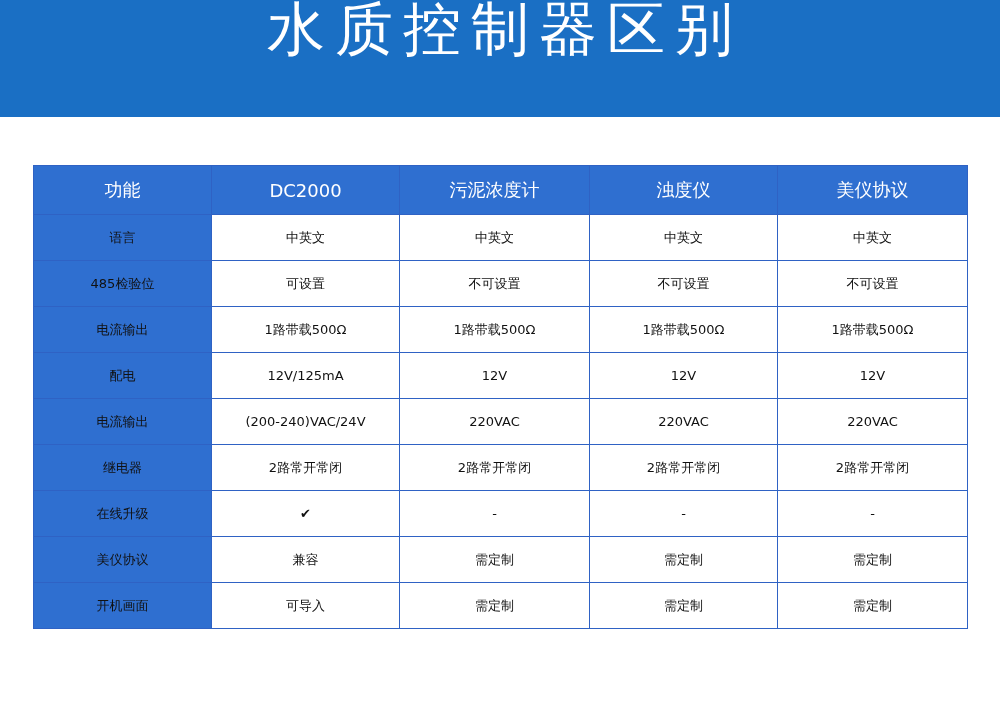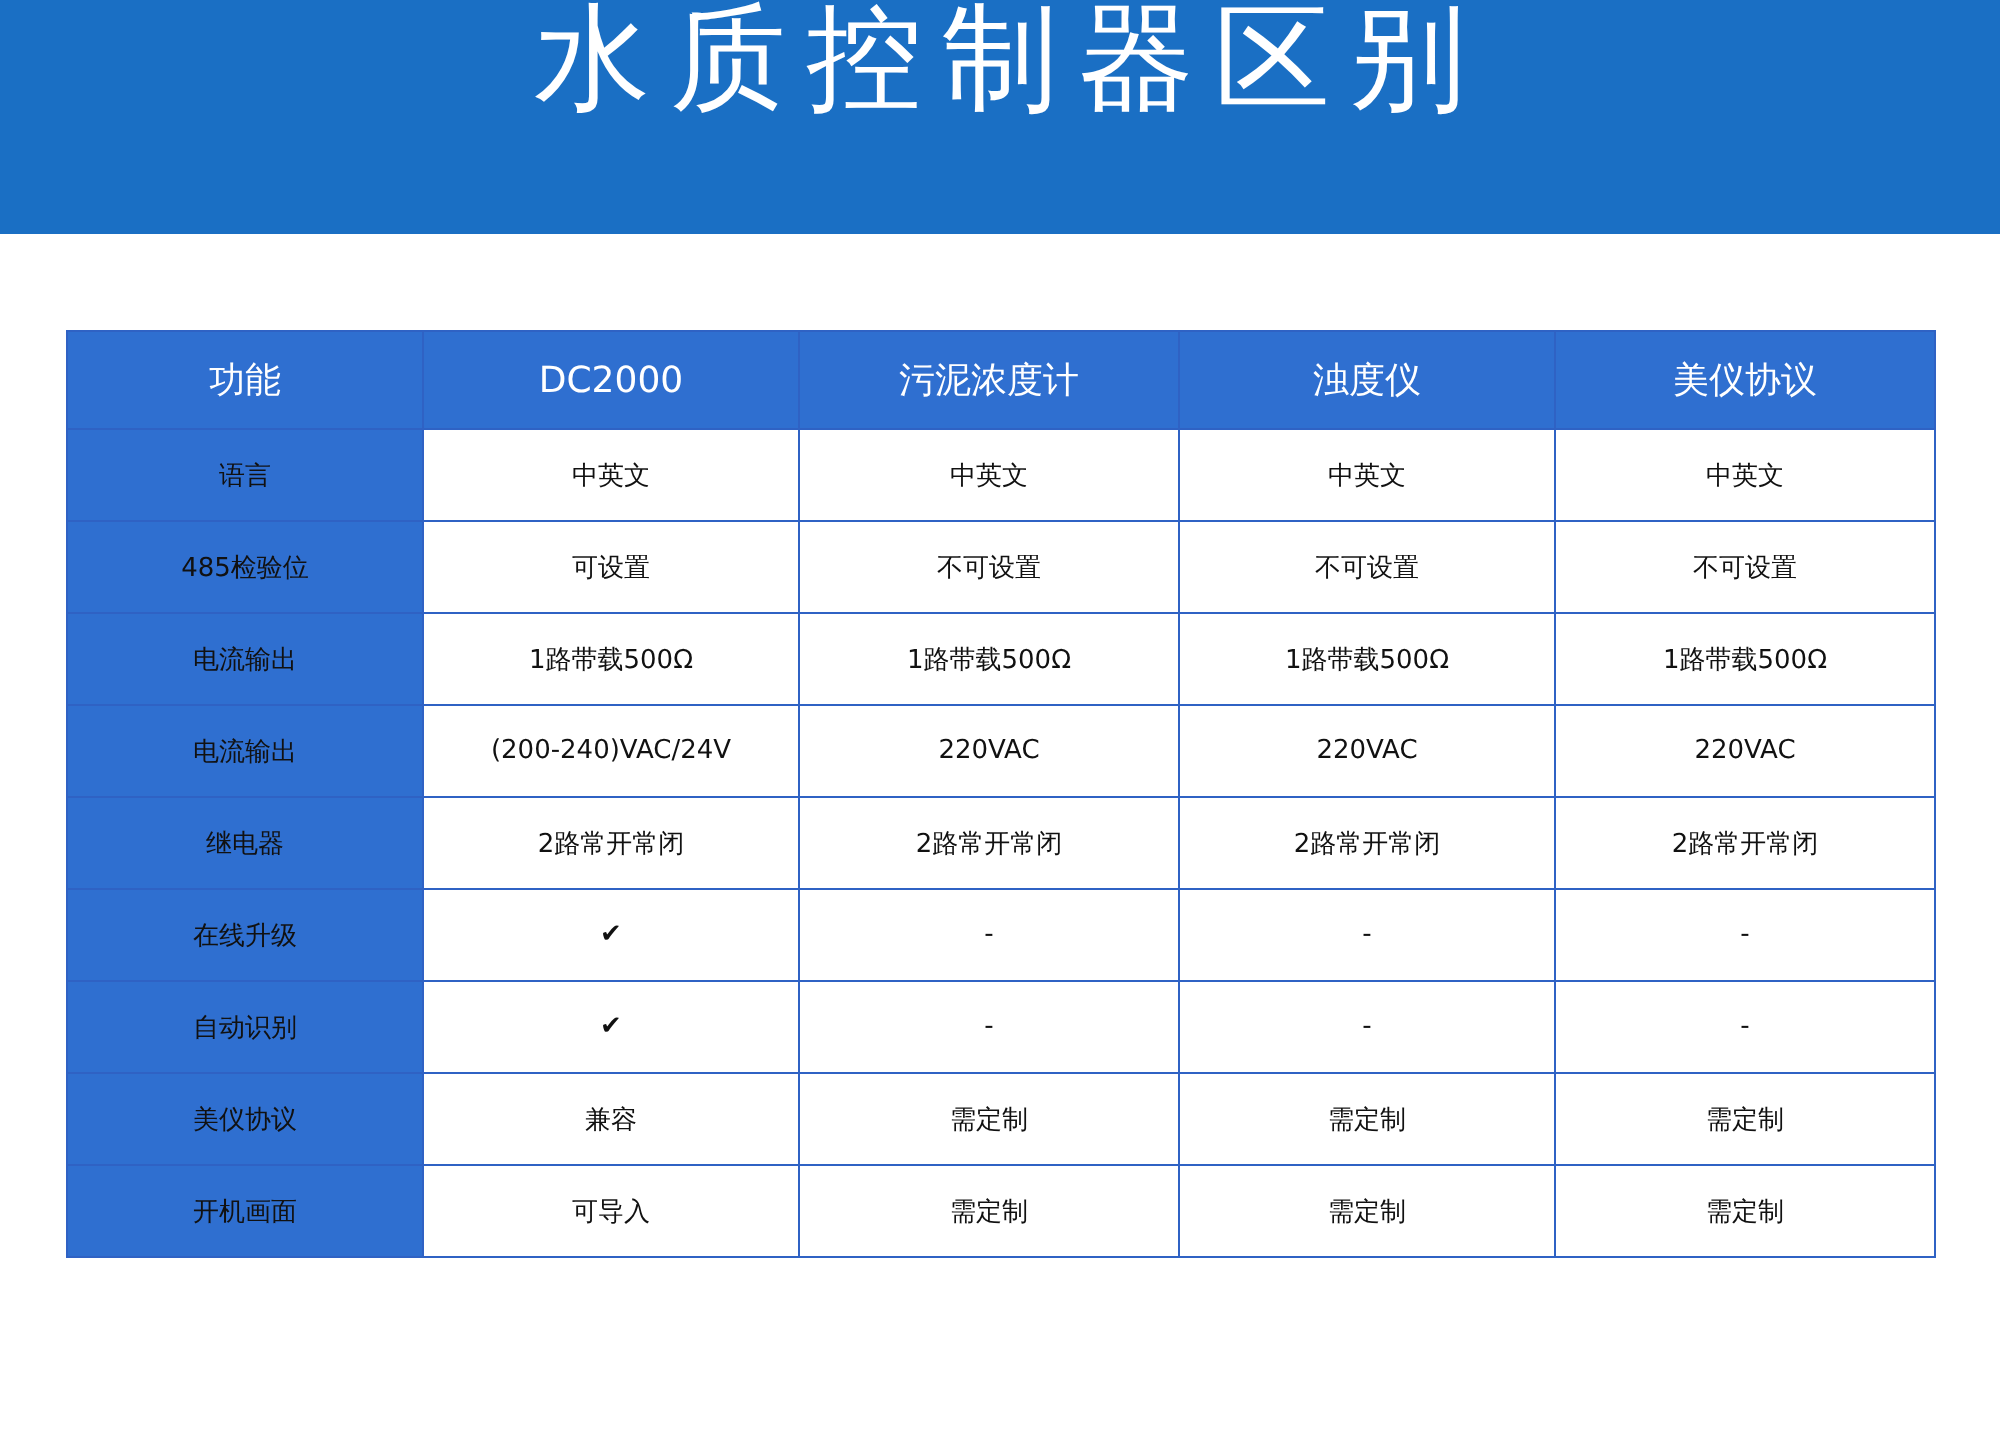--- a/index.html
+++ b/index.html
@@ -114,42 +114,42 @@
           <td class="">不可设置</td>
         </tr>
         <tr>
           <td class="rowhead">电流输出</td>
           <td class="">1路带载500Ω</td>
           <td class="">1路带载500Ω</td>
           <td class="">1路带载500Ω</td>
           <td class="">1路带载500Ω</td>
         </tr>
         <tr>
+          <td class="rowhead">配电</td>
+          <td class="">12V/125mA</td>
+          <td class="">12V</td>
+          <td class="">12V</td>
+          <td class="">12V</td>
+        </tr>
+        <tr>
           <td class="rowhead">电流输出</td>
           <td class="">(200-240)VAC/24V</td>
           <td class="">220VAC</td>
           <td class="">220VAC</td>
           <td class="">220VAC</td>
         </tr>
         <tr>
           <td class="rowhead">继电器</td>
           <td class="">2路常开常闭</td>
           <td class="">2路常开常闭</td>
           <td class="">2路常开常闭</td>
           <td class="">2路常开常闭</td>
         </tr>
         <tr>
           <td class="rowhead">在线升级</td>
-          <td class="check">✔</td>
-          <td class="dash">-</td>
-          <td class="dash">-</td>
-          <td class="dash">-</td>
-        </tr>
-        <tr>
-          <td class="rowhead">自动识别</td>
           <td class="check">✔</td>
           <td class="dash">-</td>
           <td class="dash">-</td>
           <td class="dash">-</td>
         </tr>
         <tr>
           <td class="rowhead">美仪协议</td>
           <td class="">兼容</td>
           <td class="">需定制</td>
           <td class="">需定制</td>

